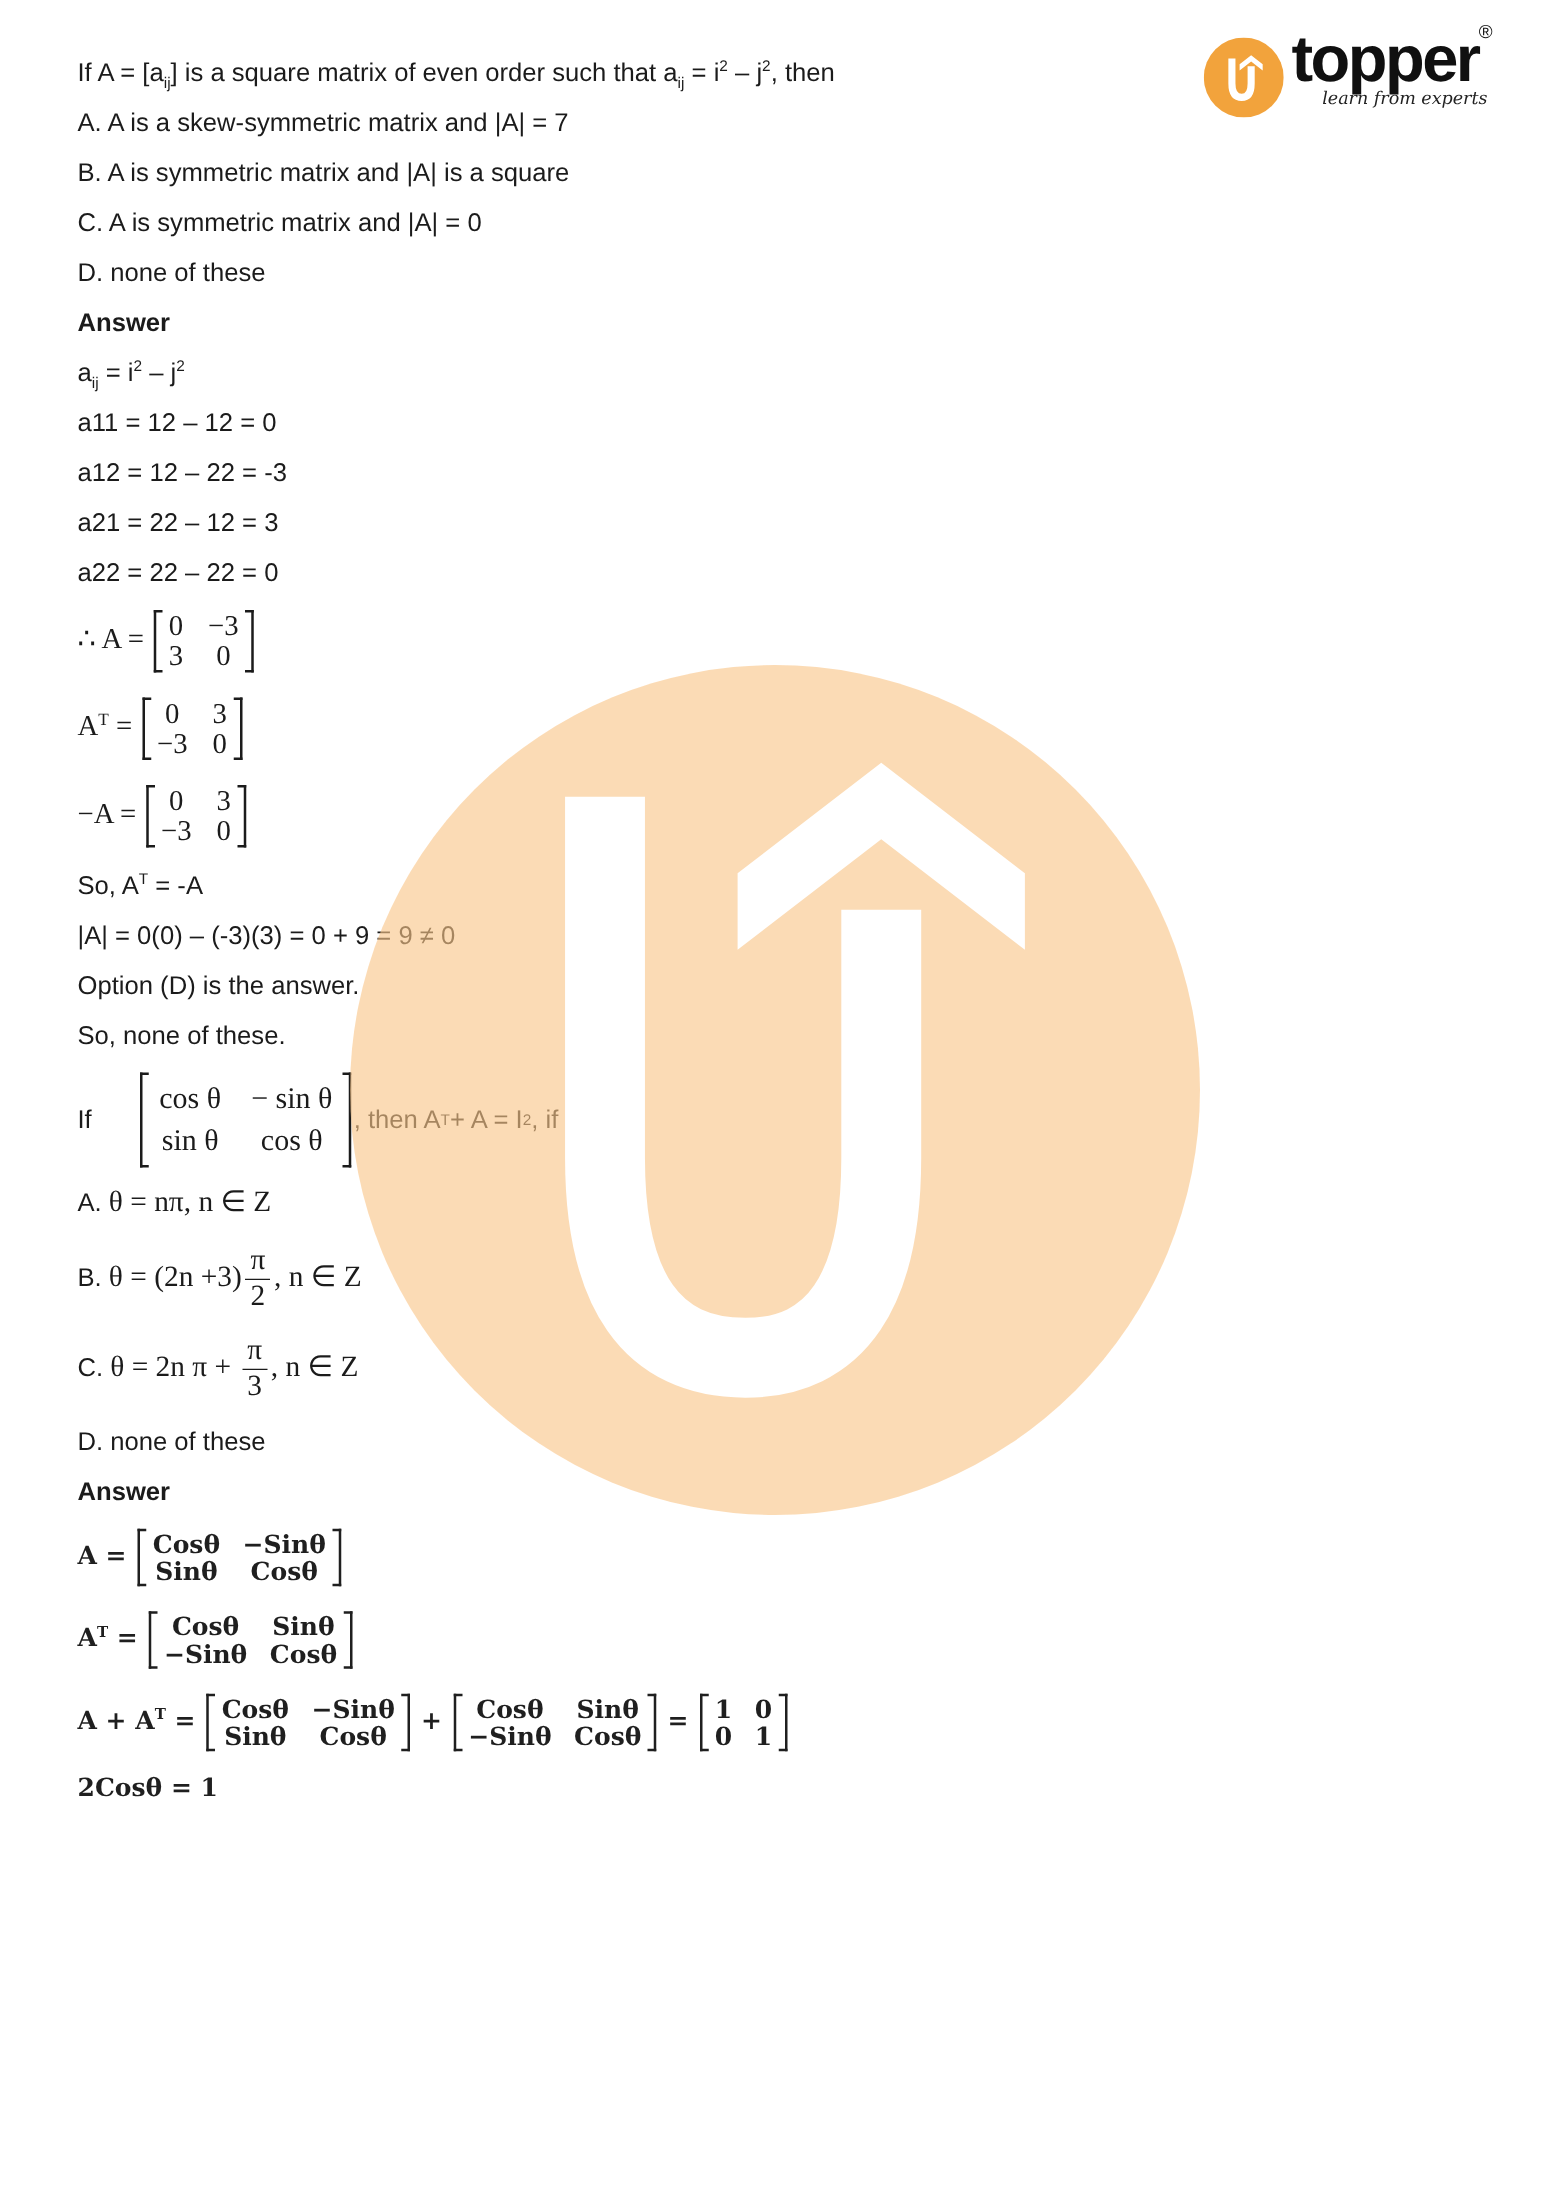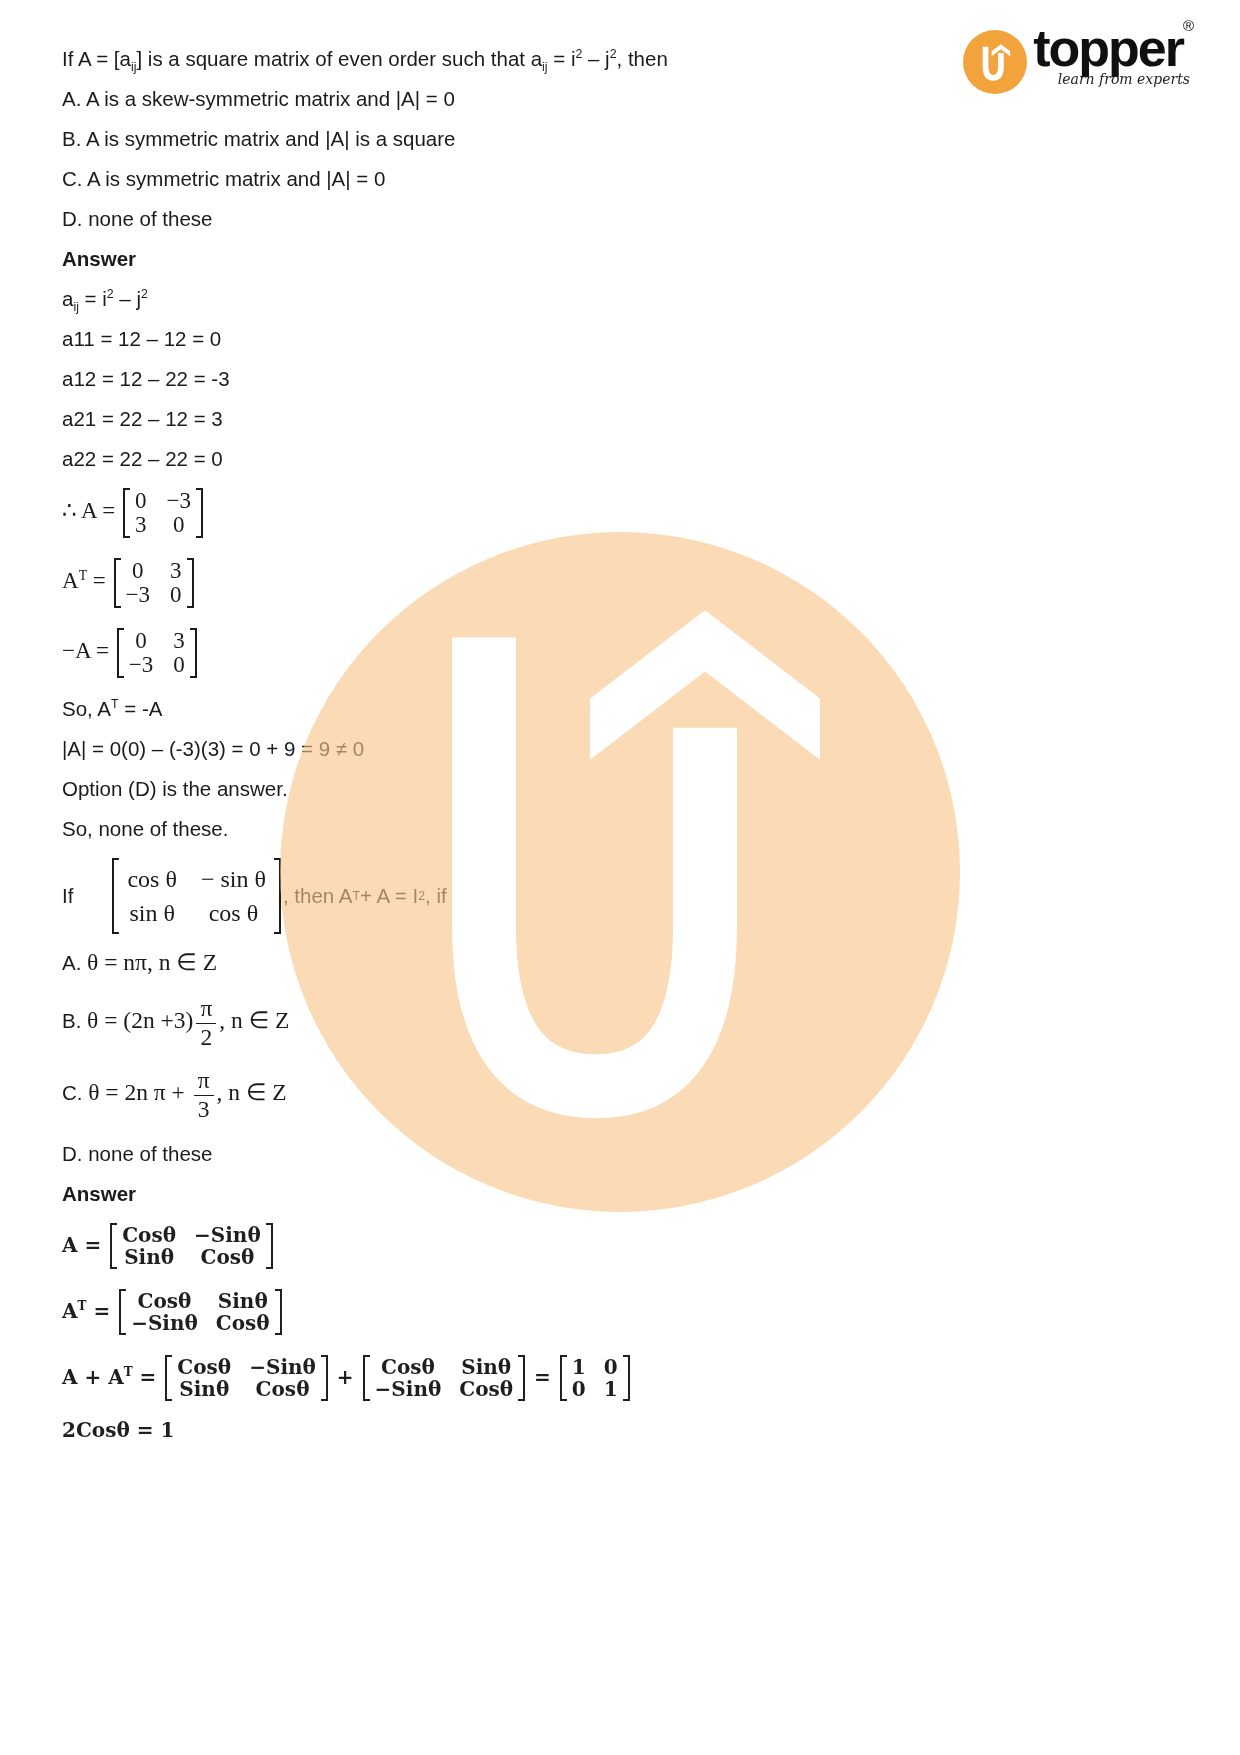--- a/index.html
+++ b/index.html
@@ -65,21 +65,21 @@
   </div>
 
   <svg class="wm" viewBox="0 0 100 100" aria-hidden="true">
     <circle cx="50" cy="50" r="50" fill="#FAC689"></circle>
     <path d="M30 15.5 L30 58 Q30 81.5 46.5 81.5 Q62.5 81.5 62.5 58 L62.5 28.8" fill="none" stroke="#ffffff" stroke-width="9.4"></path>
     <polygon points="45.6,24.5 62.5,11.5 79.4,24.5 79.4,33.5 62.5,20.5 45.6,33.5" fill="#ffffff"></polygon>
   </svg>
 
   <main class="doc" id="doc">
       <div class="line k-t"><span>If A = [a</span><sub>ij</sub><span>] is a square matrix of even order such that a</span><sub>ij</sub><span> = i</span><sup>2</sup><span> – j</span><sup>2</sup><span>, then</span></div>
-      <div class="line k-t"><span>A. A is a skew-symmetric matrix and |A| = 0</span></div>
+      <div class="line k-t"><span>A. A is a skew-symmetric matrix and |A| = 7</span></div>
       <div class="line k-t"><span>B. A is symmetric matrix and |A| is a square</span></div>
       <div class="line k-t"><span>C. A is symmetric matrix and |A| = 0</span></div>
       <div class="line k-t"><span>D. none of these</span></div>
       <div class="line k-h"><span>Answer</span></div>
       <div class="line k-t"><span>a</span><sub>ij</sub><span> = i</span><sup>2</sup><span> – j</span><sup>2</sup></div>
       <div class="line k-t"><span>a11 = 12 – 12 = 0</span></div>
       <div class="line k-t"><span>a12 = 12 – 22 = -3</span></div>
       <div class="line k-t"><span>a21 = 22 – 12 = 3</span></div>
       <div class="line k-t"><span>a22 = 22 – 22 = 0</span></div>
       <div class="line k-m"><span>∴ A = </span><span class="mat">

